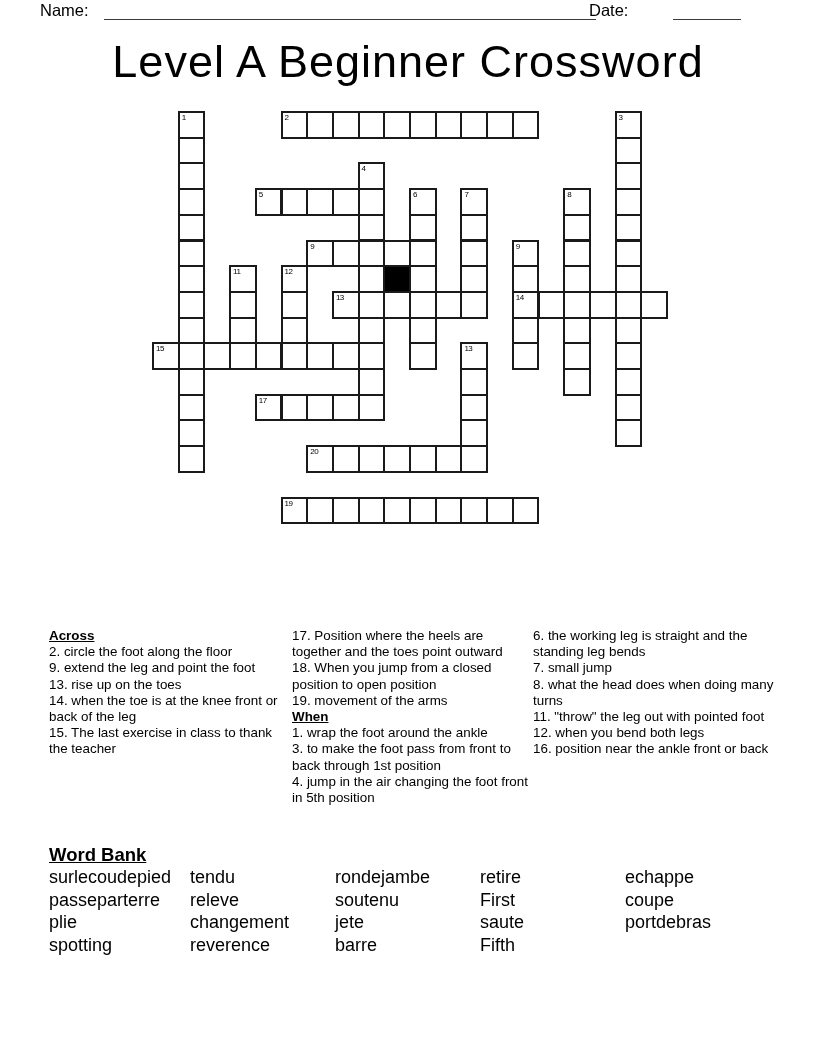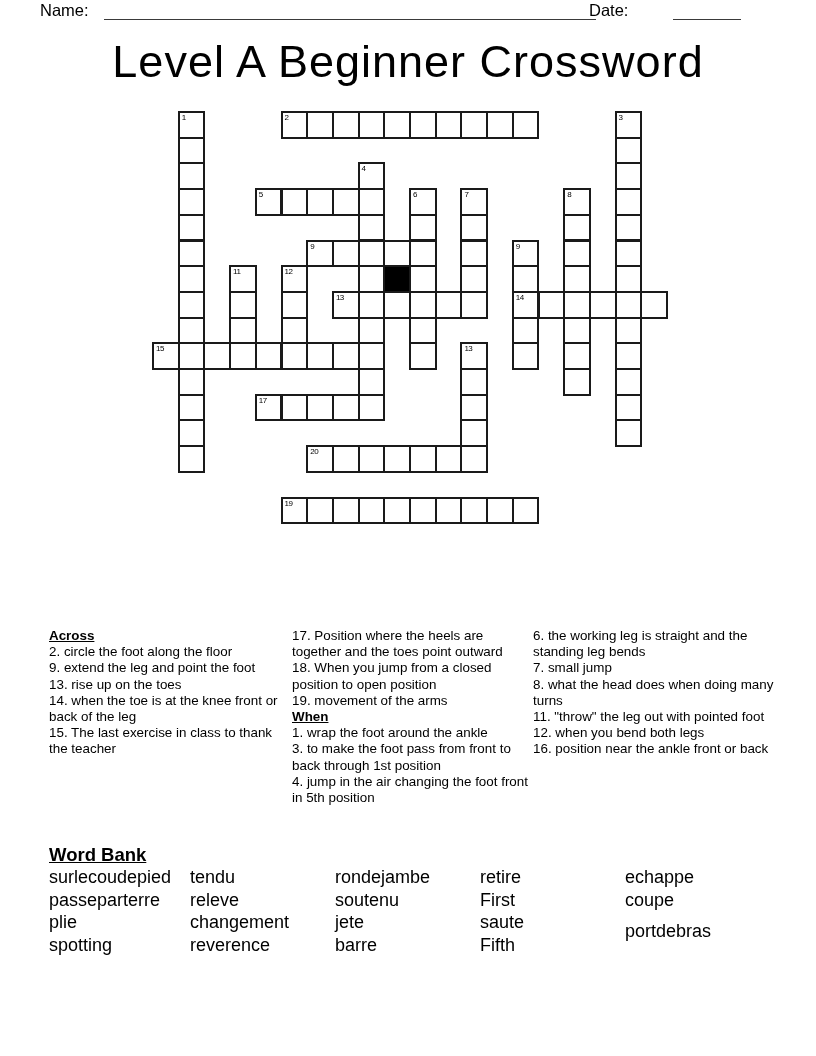--- a/index.html
+++ b/index.html
@@ -265,16 +265,16 @@
       <div class="wb-word" style="grid-area: 1 / 3;">rondejambe</div>
       <div class="wb-word" style="grid-area: 2 / 3;">soutenu</div>
       <div class="wb-word" style="grid-area: 3 / 3;">jete</div>
       <div class="wb-word" style="grid-area: 4 / 3;">barre</div>
       <div class="wb-word" style="grid-area: 1 / 4;">retire</div>
       <div class="wb-word" style="grid-area: 2 / 4;">First</div>
       <div class="wb-word" style="grid-area: 3 / 4;">saute</div>
       <div class="wb-word" style="grid-area: 4 / 4;">Fifth</div>
       <div class="wb-word" style="grid-area: 1 / 5;">echappe</div>
       <div class="wb-word" style="grid-area: 2 / 5;">coupe</div>
-      <div class="wb-word" style="grid-area: 3 / 5; margin-top: 9px;">portdebras</div>
+      <div class="wb-word" style="grid-area: 3 / 5;">portdebras</div>
     </div>
 
 </div>
 
 </body></html>

